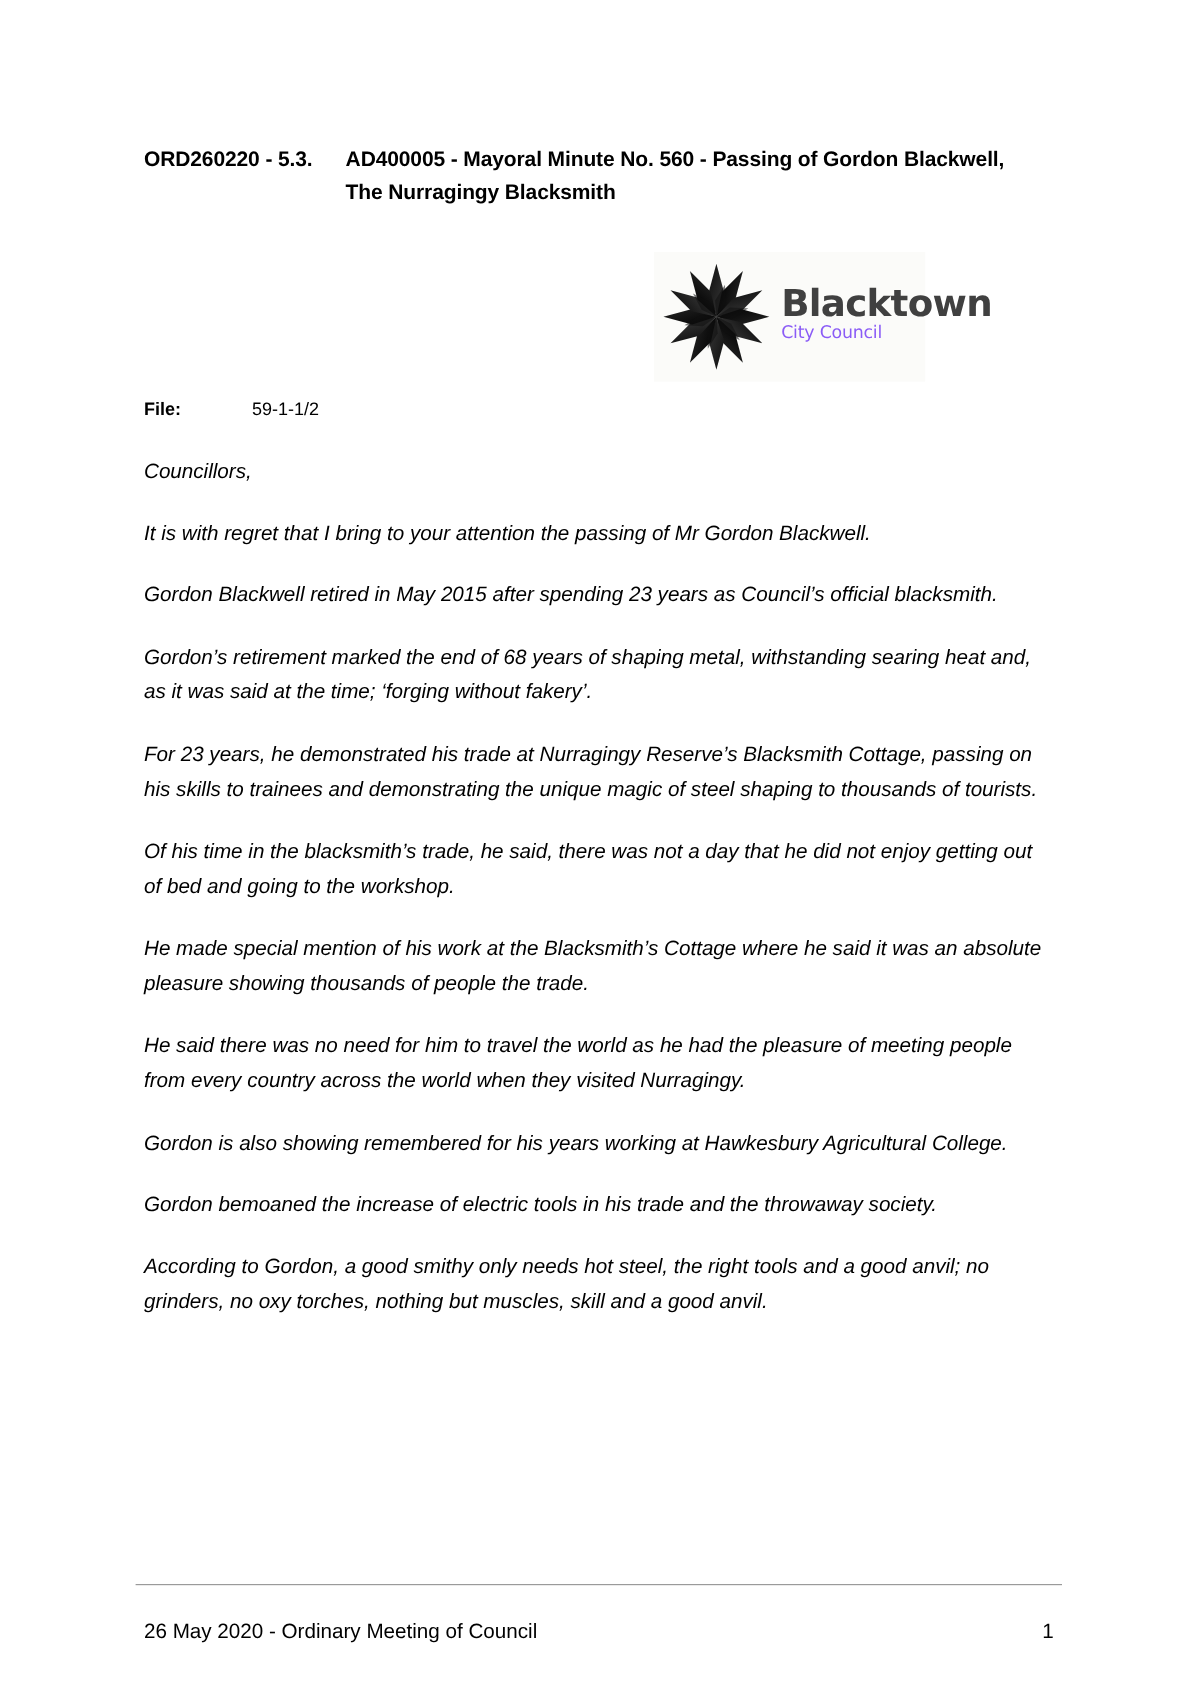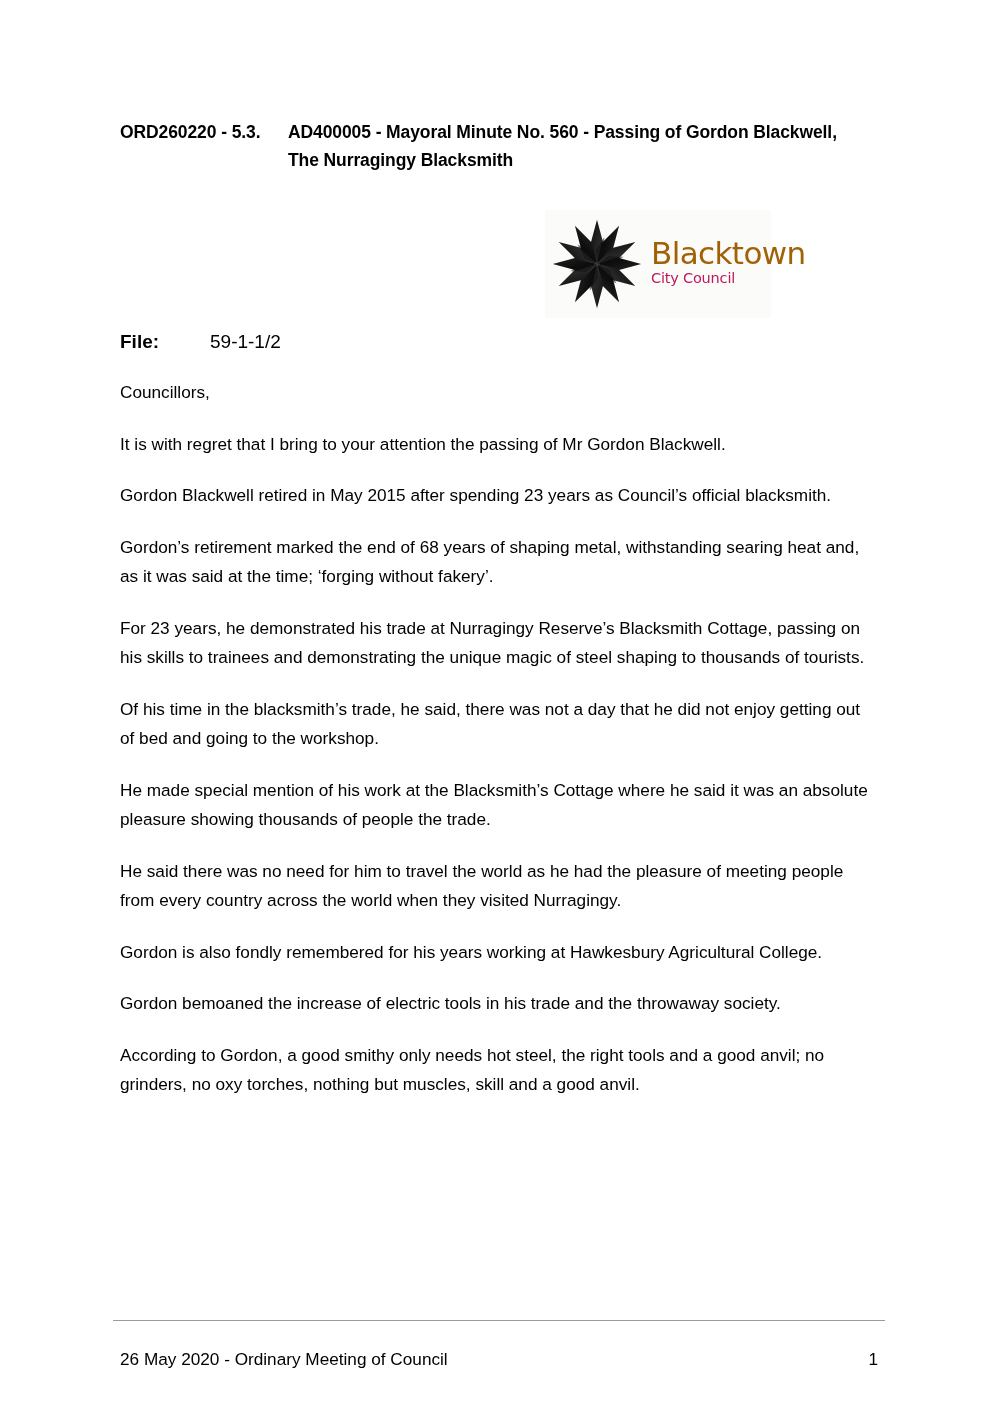--- a/index.html
+++ b/index.html
@@ -64,41 +64,41 @@
     flex: none;
   }
   .logo-wordmark {
     margin-left: 8px;
     line-height: 1;
     padding-bottom: 4px;
   }
   .logo-word-main {
     font-family: "DejaVu Sans", sans-serif;
     font-size: 31px;
-    font-weight: 400;
+    font-weight: 700;
     letter-spacing: -0.6px;
-    color: #a16207;
+    color: #404040;
     display: block;
   }
   .logo-word-sub {
     font-family: "DejaVu Sans", sans-serif;
     font-size: 14.5px;
     font-weight: 500;
     letter-spacing: -0.2px;
-    color: #be185d;
+    color: #8b5cf6;
     display: block;
     margin-top: 2px;
   }
 
   
   .file-row {
     position: absolute;
     left: 120px;
     top: 330px;
-    font-size: 19px;
+    font-size: 15px;
     line-height: 24px;
   }
   .file-label {
     display: inline-block;
     width: 90px;
     font-weight: bold;
   }
   .file-value {
     display: inline-block;
     font-weight: normal;
@@ -108,20 +108,21 @@
   .body-copy {
     position: absolute;
     left: 120px;
     top: 378px;
     width: 756px;
     font-size: 17.2px;
     line-height: 29.5px;
   }
   .body-copy p {
     margin: 0 0 22px 0;
+    font-style: italic;
   }
   .body-copy p:last-child {
     margin-bottom: 0;
   }
 
   
   .footer-rule {
     position: absolute;
     left: 113px;
     top: 1320px;
@@ -240,21 +241,21 @@
 
   <div class="body-copy">
     <p>Councillors,</p>
     <p>It is with regret that I bring to your attention the passing of Mr Gordon Blackwell.</p>
     <p>Gordon Blackwell retired in May 2015 after spending 23 years as Council’s official blacksmith.</p>
     <p>Gordon’s retirement marked the end of 68 years of shaping metal, withstanding searing heat and, as it was said at the time; ‘forging without fakery’.</p>
     <p>For 23 years, he demonstrated his trade at Nurragingy Reserve’s Blacksmith Cottage, passing on his skills to trainees and demonstrating the unique magic of steel shaping to thousands of tourists.</p>
     <p>Of his time in the blacksmith’s trade, he said, there was not a day that he did not enjoy getting out of bed and going to the workshop.</p>
     <p>He made special mention of his work at the Blacksmith’s Cottage where he said it was an absolute pleasure showing thousands of people the trade.</p>
     <p>He said there was no need for him to travel the world as he had the pleasure of meeting people from every country across the world when they visited Nurragingy.</p>
-    <p>Gordon is also fondly remembered for his years working at Hawkesbury Agricultural College.</p>
+    <p>Gordon is also showing remembered for his years working at Hawkesbury Agricultural College.</p>
     <p>Gordon bemoaned the increase of electric tools in his trade and the throwaway society.</p>
     <p>According to Gordon, a good smithy only needs hot steel, the right tools and a good anvil; no grinders, no oxy torches, nothing but muscles, skill and a good anvil.</p>
   </div>
 
   <div class="footer-rule"></div>
   <div class="footer">
     <span>26 May 2020 - Ordinary Meeting of Council</span>
     <span class="footer-page">1</span>
   </div>
 

